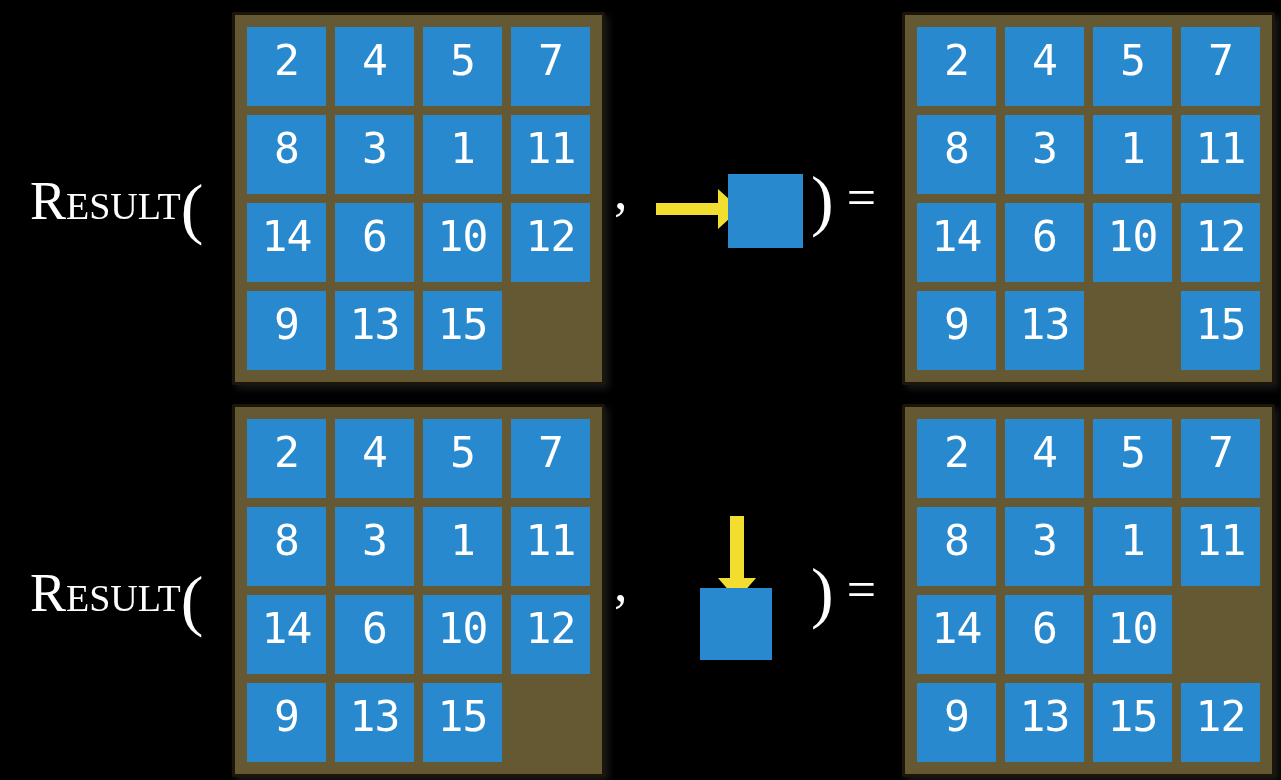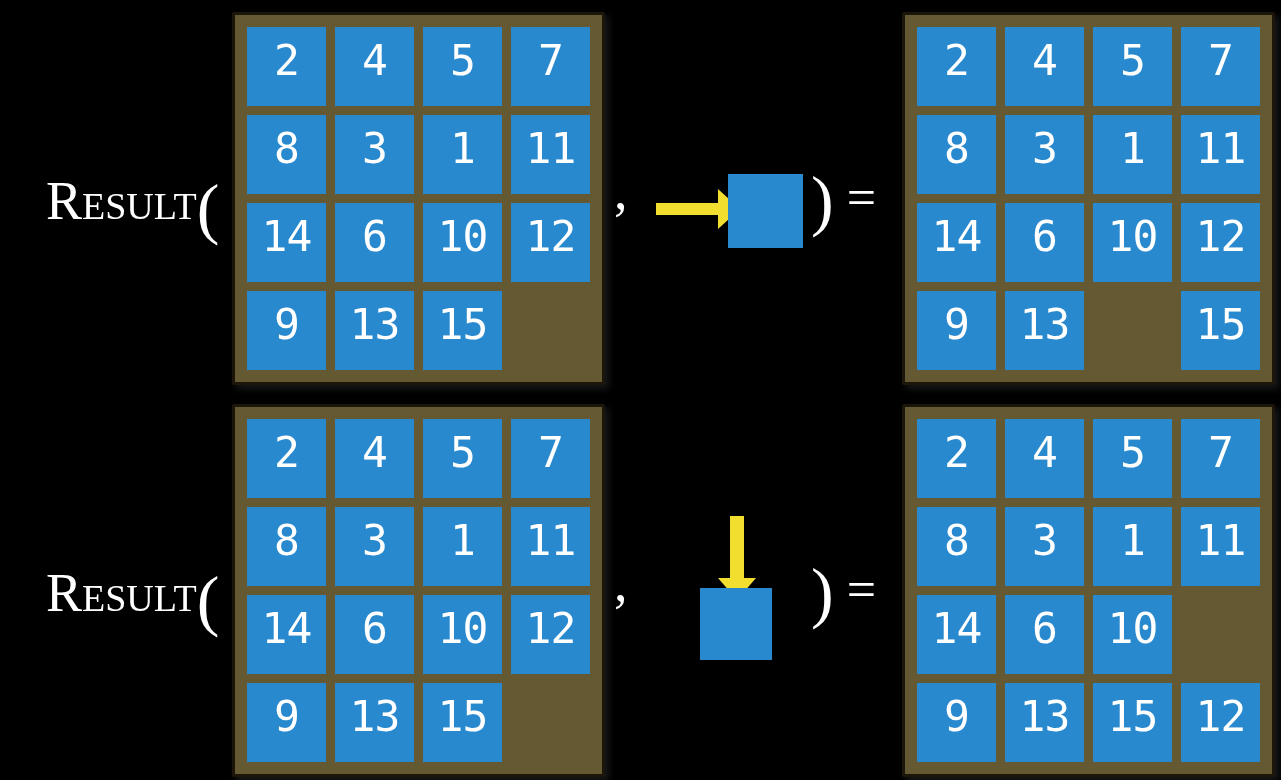--- a/index.html
+++ b/index.html
@@ -10,21 +10,21 @@
     --yellow:#F2DE2E;
     --white:#FFFFFF;
   }
   *{margin:0;padding:0;box-sizing:border-box;}
   html,body{background:var(--bg);}
   body{width:1281px;height:780px;overflow:hidden;position:relative;
        font-family:"Liberation Serif", serif;color:var(--white);}
   .stage{position:absolute;inset:0;}
 
   
-  .result-label{position:absolute;left:46px;white-space:nowrap;line-height:1;}
+  .result-label{position:absolute;left:30px;white-space:nowrap;line-height:1;}
   .result-label .func{font-size:54px;font-variant:small-caps;letter-spacing:0px;}
   .result-label .paren{font-size:68px;font-weight:300;vertical-align:-12px;}
 
   
   .comma{position:absolute;font-size:54px;line-height:1;}
 
   
   .close-group{position:absolute;display:flex;align-items:center;height:72px;line-height:1;}
   .close-group .paren{font-size:68px;font-weight:300;}
   .close-group .equals{font-size:52px;margin-left:13px;position:relative;top:-2px;}

